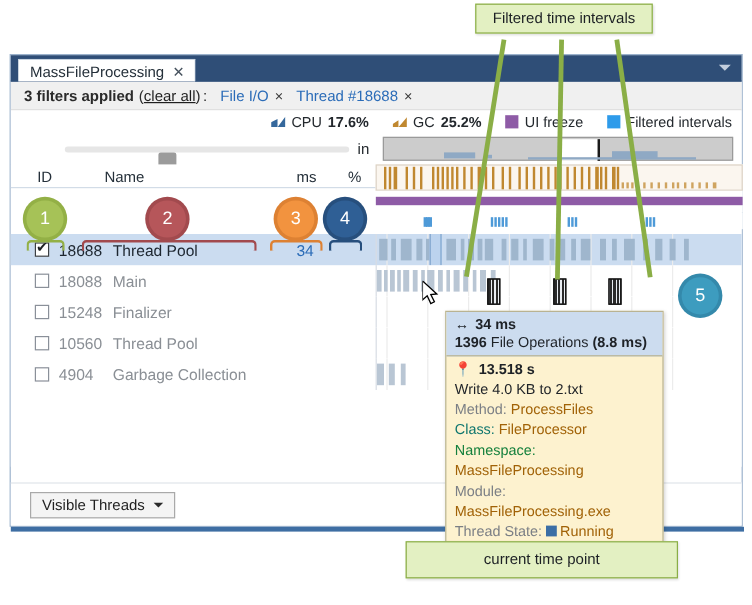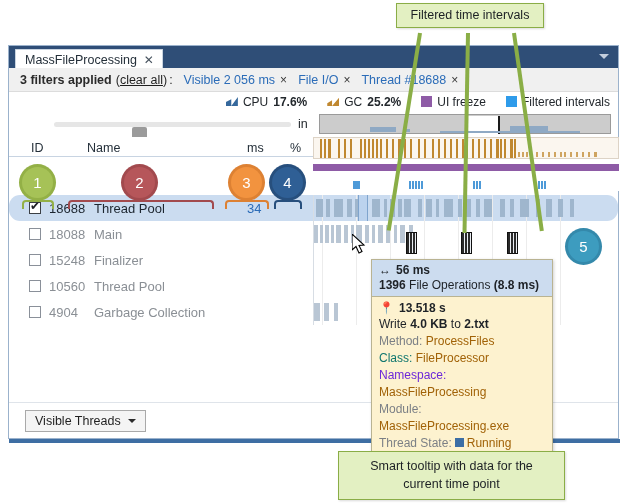--- a/index.html
+++ b/index.html
@@ -110,21 +110,21 @@
   .tick { position: absolute; bottom: 0; width: 1px; height: 4px; background: #9aa4ae; }
   .tick.maj { height: 10px; background: #6e7780; }
   .tlabel { position: absolute; bottom: 2px; font-size: 11px; color: #4a5560; }
 
   
   .grid { position: relative; background: #ffffff; height: 232px; }
   .row {
     position: relative; height: 26px; display: flex; align-items: center;
     font-size: 13px; color: #8a8f95;
   }
-  .row.sel { background: #cbdcf0; color: #1d2630; border-radius: 11px; }
+  .row.sel { background: #cbdcf0; color: #1d2630; }
   .cb {
     position: absolute; left: 20px; width: 12px; height: 12px;
     border: 1px solid #8a9099; background: #fff;
   }
   .row.sel .cb { border-color: #3b3f44; }
   .cb::after {
     content: "✔"; position: absolute; left: 0px; top: -4px;
     font-size: 12px; color: #1b1e21; display: none;
   }
   .cb.on::after { display: block; }
@@ -200,21 +200,21 @@
   }
   .tt-head {
     background: #ccdcef; padding: 3px 7px 4px 7px; border-bottom: 1px solid #b9b392;
   }
   .tt-l1 { font-weight: bold; display: flex; align-items: center; gap: 5px; }
   .tt-l2 { margin-top: 1px; }
   .tt-l2 b { font-weight: bold; }
   .tt-body { padding: 4px 7px 5px 7px; }
   .tt-time { font-weight: bold; display: flex; align-items: center; gap: 5px; margin-bottom: 2px; }
   .tt-write { margin-bottom: 2px; }
-  .tt-write b { font-weight: bold; }
+  .tt-write b { font-weight: normal; }
   .tt-kv { color: #7b7f85; line-height: 1.42; }
   .tt-kv span { color: #a16207; }
   .tt-state-sw {
     display: inline-block; width: 9px; height: 9px; background: #3c6ea5; margin: 0 3px;
   }
   .pin { color: #3b3f44; font-size: 12px; }
 
   
   .callout {
     position: absolute; background: #e3f0c2; border: 1px solid #8aad46;
@@ -248,23 +248,20 @@
       </div>
       <div class="tb-caret"></div>
     </div>
 
     <div class="filterbar">
       <b>3 filters applied</b>
       <span style="margin-left:4px">(</span>
         <span class="clear-all">clear all</span>
         <span>)</span>
       <span style="margin-left:2px">:</span>
-      <span class="chip">
-        <span>Visible 2 056 ms</span><span class="chip-x">×</span>
-      </span>
       <span class="chip">
         <span>File I/O</span><span class="chip-x">×</span>
       </span>
       <span class="chip">
         <span>Thread #18688</span><span class="chip-x">×</span>
       </span>
     </div>
 
     <div class="legendrow">
       <span class="leg">
@@ -546,21 +543,21 @@
         <span class="vt-caret"></span>
       </div>
     </div>
     <div class="statusbar"></div>
   </div>
 
   <div class="tooltip">
     <div class="tt-head">
       <div class="tt-l1">
         <span>↔</span>
-        <span>56 ms</span>
+        <span>34 ms</span>
       </div>
       <div class="tt-l2">
         <b>1396</b>
         <span>File Operations</span>
         <b>(8.8 ms)</b>
       </div>
     </div>
     <div class="tt-body">
       <div class="tt-time">
         <span class="pin">📍</span>
@@ -574,21 +571,21 @@
       </div>
       <div class="tt-kv">
         <span style="color:#7b7f85">Method:</span>
         <span>ProcessFiles</span>
       </div>
       <div class="tt-kv">
         <span style="color:#0f766e">Class:</span>
         <span>FileProcessor</span>
       </div>
       <div class="tt-kv">
-        <span style="color:#6d28d9">Namespace:</span>
+        <span style="color:#15803d">Namespace:</span>
         <span>MassFileProcessing</span>
       </div>
       <div class="tt-kv">
         <span style="color:#7b7f85">Module:</span>
         <span>MassFileProcessing.exe</span>
       </div>
       <div class="tt-kv">
         <span style="color:#7b7f85">Thread State:</span><span class="tt-state-sw"></span><span>Running</span>
       </div>
     </div>
@@ -597,21 +594,20 @@
   <div class="leader" style="left:418px;top:33px;width:4px;height:200px;transform:rotate(9deg);transform-origin:top center;"></div>
   <div class="leader" style="left:466px;top:33px;width:4px;height:200px;transform:rotate(1deg);transform-origin:top center;"></div>
   <div class="leader" style="left:512px;top:33px;width:4px;height:200px;transform:rotate(-8deg);transform-origin:top center;"></div>
 
   <div class="callout" id="callout-top">
     <span>Filtered time intervals</span>
   </div>
 
   <div class="leader" style="left:489px;top:418px;width:4px;height:36px;"></div>
   <div class="callout" id="callout-bottom">
-    <div>Smart tooltip with data for the</div>
     <div>current time point</div>
   </div>
 
   <div class="badge" id="badge1" style="left: 22px; top: 167px; background: rgb(166, 194, 87); box-shadow: rgb(147, 176, 70) 0px 0px 0px 3px;">
       <span>1</span>
     </div>
   <div class="badge" id="badge2" style="left: 124px; top: 167px; background: rgb(182, 86, 90); box-shadow: rgb(162, 74, 78) 0px 0px 0px 3px;">
       <span>2</span>
     </div>
   <div class="badge" id="badge3" style="left: 231px; top: 167px; background: rgb(242, 147, 63); box-shadow: rgb(221, 129, 51) 0px 0px 0px 3px;">

